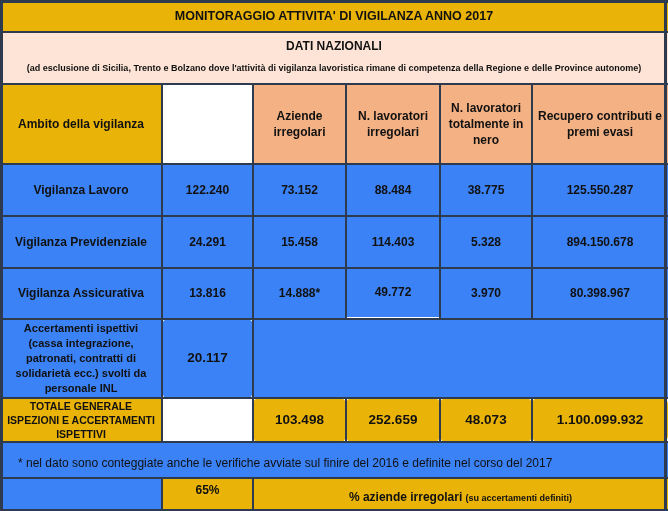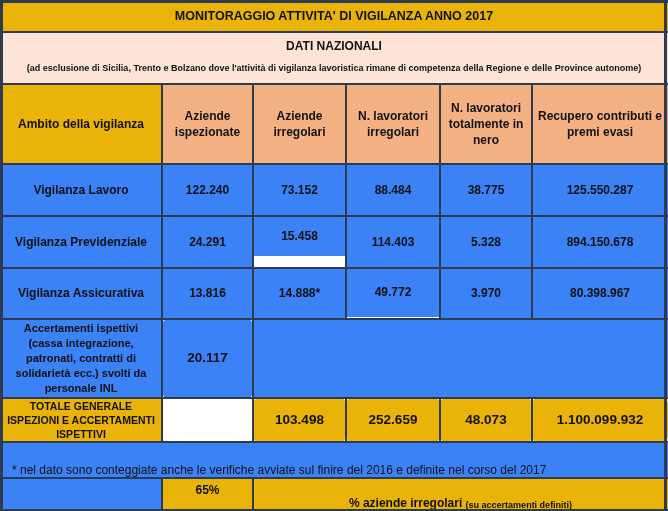--- a/index.html
+++ b/index.html
@@ -7,42 +7,39 @@
   .sheet { position:relative; width:668px; height:511px; }
   .cell { position:absolute; box-sizing:border-box; display:flex; align-items:center; justify-content:center; text-align:center; font-weight:bold; font-size:12px; line-height:1.35; }
   .blue { background:#eab308; }
   .peach { background:#fde4d6; }
   .orange { background:#f4b183; }
   .white { background:#3b82f6; }
   .line { position:absolute; background:#2e3a4e; }
   .title { font-size:12.5px; }
   .sub { font-size:9px; }
   .small { font-size:9px; }
-  .note { justify-content:flex-start; padding-left:12px; font-weight:normal; font-size:12px; align-items:flex-end; padding-top:6px; }
+  .note { justify-content:flex-start; padding-left:18px; font-weight:normal; font-size:12px; align-items:center; padding-top:6px; }
   .big { font-size:13.5px;border-radius:6px; }
 </style>
 </head>
 <body>
 
 <div class="sheet">
 
   <div class="cell blue title" style="left:0;top:0;width:668px;height:32px;">
       <span>MONITORAGGIO ATTIVITA' DI VIGILANZA ANNO 2017</span>
     </div>
 
   <div class="cell peach" style="left:0;top:32px;width:668px;height:52px;flex-direction:column;justify-content:flex-start;padding-top:6px;">
     <span style="font-size:12px;">DATI NAZIONALI</span>
     <span class="sub" style="margin-top:8px;">(ad esclusione di Sicilia, Trento e Bolzano dove l'attività di vigilanza lavoristica rimane di competenza della Regione e delle Province autonome)</span>
   </div>
 
   <div class="cell blue" style="left:0;top:84px;width:162px;height:80px;">
       <span>Ambito della vigilanza</span>
-    </div>
-  <div class="cell orange" style="left:162px;top:84px;width:91px;height:80px;">
-      <span style="padding:0 14px;">Aziende ispezionate</span>
     </div>
   <div class="cell orange" style="left:253px;top:84px;width:93px;height:80px;">
       <span style="padding:0 16px;">Aziende irregolari</span>
     </div>
   <div class="cell orange" style="left:440px;top:84px;width:92px;height:80px;">
       <span style="padding:0 8px;">N. lavoratori totalmente in nero</span>
     </div>
   <div class="cell orange" style="left:346px;top:84px;width:94px;height:80px;">
       <span style="padding:0 6px;">N. lavoratori irregolari</span>
     </div>
@@ -68,21 +65,21 @@
   <div class="cell white" style="left:532px;top:164px;width:136px;height:52px;">
       <span>125.550.287</span>
     </div>
 
   <div class="cell white" style="left:0;top:216px;width:162px;height:52px;">
       <span>Vigilanza Previdenziale</span>
     </div>
   <div class="cell white" style="left:162px;top:216px;width:91px;height:52px;">
       <span>24.291</span>
     </div>
-  <div class="cell white" style="left:253px;top:216px;width:93px;height:40px;">
+  <div class="cell white" style="left:253px;top:216px;width:93px;height:52px;">
       <span>15.458</span>
     </div>
   <div class="cell white" style="left:346px;top:216px;width:94px;height:52px;">
       <span>114.403</span>
     </div>
   <div class="cell white" style="left:440px;top:216px;width:92px;height:52px;">
       <span>5.328</span>
     </div>
   <div class="cell white" style="left:532px;top:216px;width:136px;height:52px;">
       <span>894.150.678</span>
@@ -132,21 +129,21 @@
     </div>
 
   <div class="cell white note" style="left:0;top:442px;width:668px;height:36px;">
       <span>* nel dato sono conteggiate anche le verifiche avviate sul finire del 2016 e definite nel corso del 2017</span>
     </div>
 
   <div class="cell white" style="left:0;top:478px;width:162px;height:33px;"></div>
   <div class="cell blue" style="left:162px;top:478px;width:91px;height:33px;align-items:flex-start;padding-top:4px;">
       <span>65%</span>
     </div>
-  <div class="cell blue" style="left:253px;top:478px;width:415px;height:33px;align-items:flex-end;padding-top:5px;">
+  <div class="cell blue" style="left:253px;top:478px;width:415px;height:33px;align-items:center;padding-top:5px;">
     <span>% aziende irregolari</span>&nbsp;<span class="small" style="margin-top:2px;">(su accertamenti definiti)</span>
   </div>
 
   <div class="line" style="left:0;top:0;width:668px;height:3px;"></div>
   <div class="line" style="left:0;top:0;width:3px;height:511px;"></div>
   <div class="line" style="left:664px;top:0;width:3px;height:511px;"></div>
   <div class="line" style="left:0;top:509px;width:668px;height:2px;"></div>
   <div class="line" style="left:0;top:31px;width:668px;height:2px;"></div>
   <div class="line" style="left:0;top:83px;width:668px;height:2px;"></div>
   <div class="line" style="left:0;top:163px;width:668px;height:2px;"></div>

